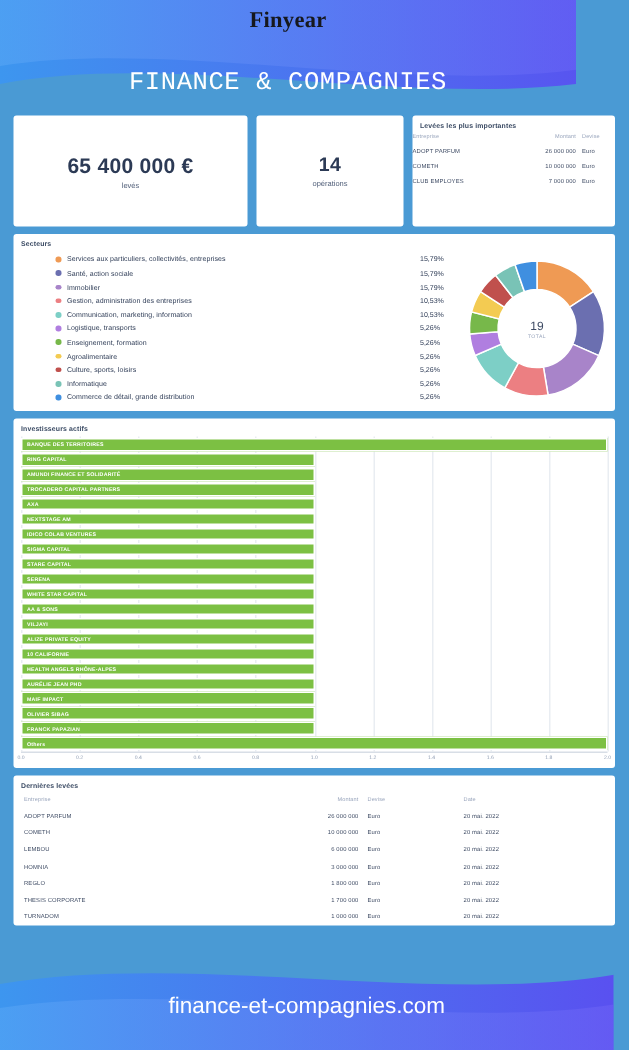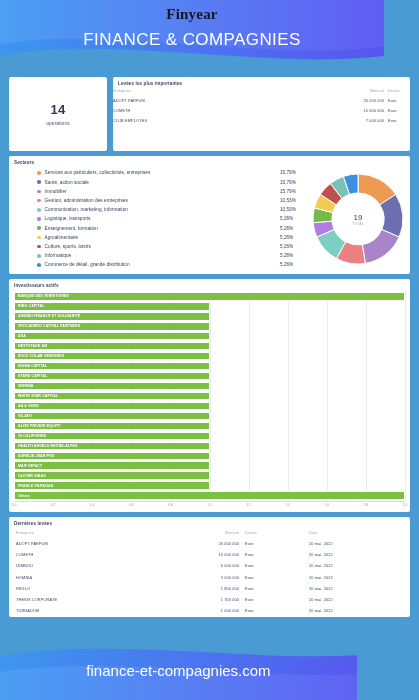--- a/index.html
+++ b/index.html
@@ -11,21 +11,21 @@
     overflow: hidden;
   }
   #page { position: relative; width: 419px; height: 700px; background: #4a9ad4; }
 
   
   .header-wrap { position: relative; width: 384px; height: 72px; overflow: hidden; background: #4a9ad4; }
   .header-wrap svg { position: absolute; inset: 0; width: 419px; height: 72px; }
   .header-content { position: relative; z-index: 3; text-align: center; padding-top: 6px; }
   .brand { font-family: "Liberation Serif", serif; font-weight: bold; font-size: 15px;
            color: #16181d; letter-spacing: .2px; }
-  .header-title { margin-top: 7px; font-size: 17px; color: #ffffff; letter-spacing: .4px; font-weight: 400; }
+  .header-title { margin-top: 23px; font-size: 17px; color: #ffffff; letter-spacing: .4px; font-weight: 400; font-family: Liberation Mono, monospace; }
 
   
   .card { background: #ffffff; border-radius: 2px; }
   .card-title { font-size: 4.6px; color: #3a4a63; font-weight: bold; padding: 4px 0 0 5px; letter-spacing: .1px; }
 
   
   .kpi-row { display: flex; gap: 6px; padding: 0 9px; margin-top: 5px; height: 74px; }
   .kpi-a { width: 156px; display: flex; flex-direction: column; align-items: center; justify-content: center; }
   .kpi-b { width: 98px; display: flex; flex-direction: column; align-items: center; justify-content: center; }
   .kpi-c { flex: 1; }
@@ -74,21 +74,21 @@
   .big-table { width: 100%; border-collapse: collapse; margin-top: 2px; }
   .big-table th { font-size: 3.7px; font-weight: normal; color: #9aa6bd; text-align: left;
                   padding: 3px 0 3px 0; letter-spacing: .1px; }
   .big-table td { font-size: 3.9px; color: #3d4a63; padding: 3.1px 0; letter-spacing: .1px; white-space: nowrap; }
   .big-table .c-name { padding-left: 7px; width: 170px; }
   .big-table .c-amount { text-align: right; width: 60px; }
   .big-table .c-cur { text-align: left; padding-left: 6px; width: 60px; }
   .big-table .c-date { text-align: left; padding-left: 10px; }
 
   
-  .footer-wrap { position: absolute; left: 0; bottom: 0; width: 357px; height: 58px; overflow: hidden; }
+  .footer-wrap { position: absolute; left: 0; bottom: 0; width: 409px; height: 58px; overflow: hidden; }
   .footer-wrap svg { position: absolute; inset: 0; width: 419px; height: 58px; }
   .footer-text { position: relative; z-index: 3; text-align: center; padding-top: 20px;
                  font-size: 15px; color: #ffffff; }
 </style>
 </head>
 <body>
 
 <div id="page">
 
   <div class="header-wrap">
@@ -107,20 +107,24 @@
       <path d="M0,0 H419 V50 C300,78 120,32 0,56 Z" fill="url(#hg1)"></path>
       <path d="M0,0 H419 V40 C300,70 120,24 0,44 Z" fill="url(#hg2)" opacity="0.55"></path>
     </svg>
     <div class="header-content">
       <div class="brand"><span>Finyear</span></div>
       <div class="header-title">FINANCE &amp; COMPAGNIES</div>
     </div>
   </div>
 
   <div class="kpi-row">
+    <div class="card kpi-a">
+      <div class="kpi-value">65 400 000 €</div>
+      <div class="kpi-label">levés</div>
+    </div>
     <div class="card kpi-b">
       <div class="kpi-value small">14</div>
       <div class="kpi-label">opérations</div>
     </div>
     <div class="card kpi-c">
       <div class="card-title">Levées les plus importantes</div>
       <table class="mini-table">
         <thead>
             <tr id="mini-head">
               <th>Entreprise</th>

